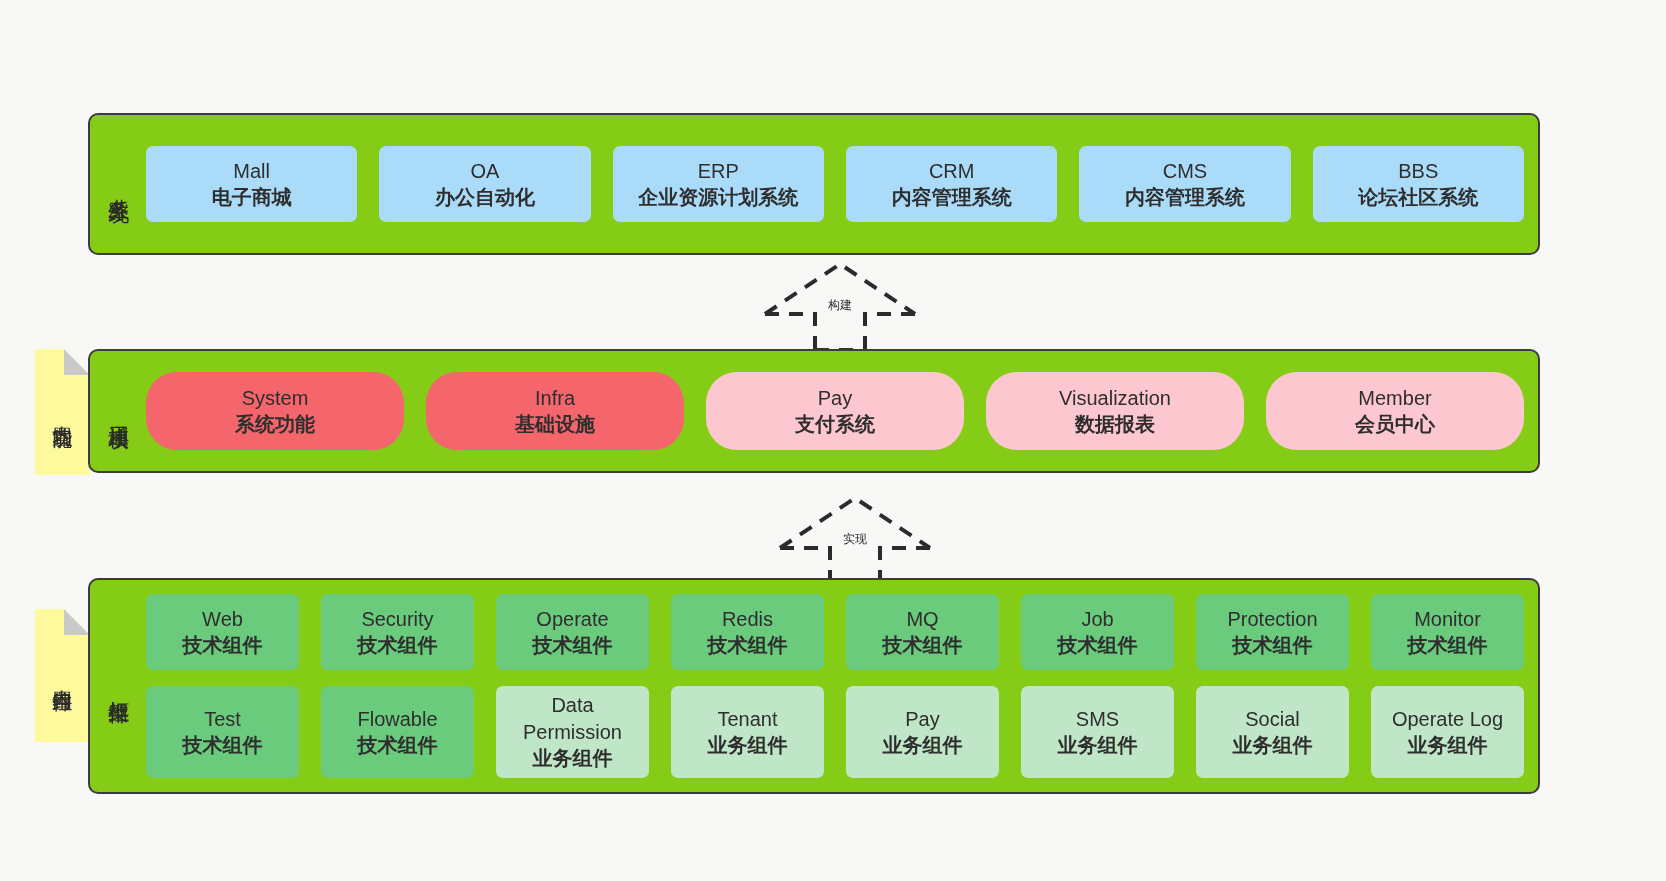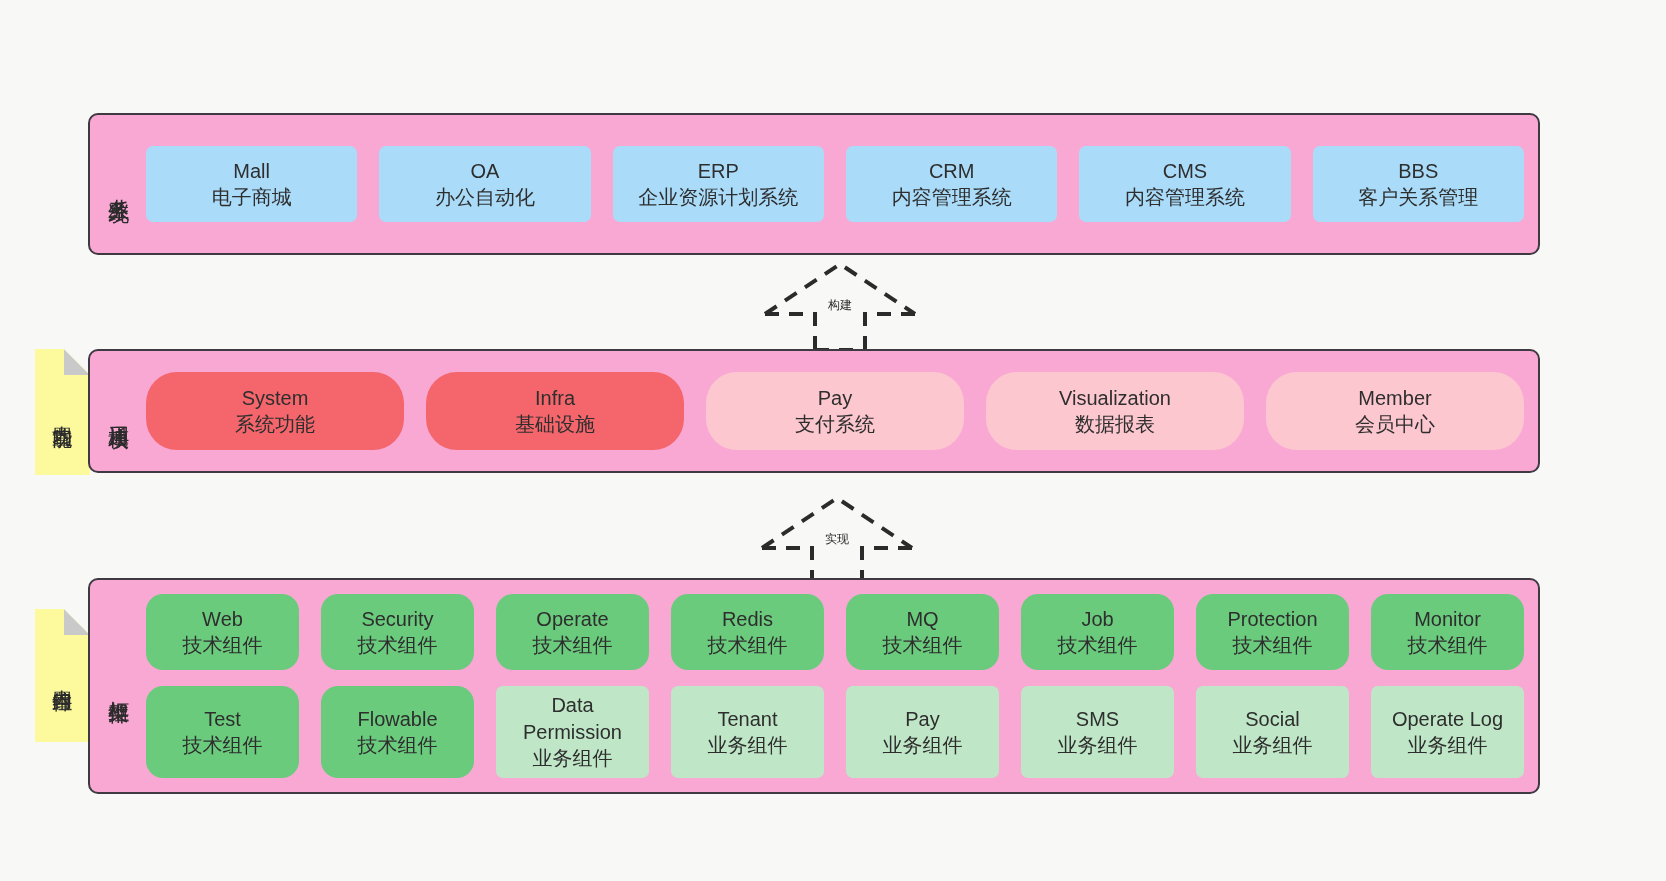--- a/index.html
+++ b/index.html
@@ -12,21 +12,21 @@
   }
   #stage {
     position: relative;
     width: 1666px;
     height: 881px;
   }
 
   
   .layer {
     position: absolute;
-    background: #f9a8d4;
+    background: #84cc16;
     border: 2px solid #3f3a42;
     border-radius: 10px;
     display: flex;
     align-items: stretch;
     padding: 12px 12px;
   }
   .layer-title {
     flex: 0 0 auto;
     width: 34px;
     display: flex;
@@ -63,28 +63,28 @@
     align-items: center;
     justify-content: center;
     text-align: center;
     color: #2e2e2e;
     font-size: 20px;
     line-height: 1.32;
     padding: 6px 4px;
     user-select: none;
   }
   .cell .en { white-space: nowrap; }
-  .cell .cn { white-space: nowrap; }
+  .cell .cn { white-space: nowrap; font-weight: bold; }
   .cell.wrapname .en { white-space: normal; }
 
   
   .c-blue        { background: #aadcfa; }
   .c-red-strong  { background: #f4666c; }
   .c-red-soft    { background: #fcc7ce; }
-  .c-green-strong{ background: #6acb7d; border-radius: 17px; }
+  .c-green-strong{ background: #6acb7d; }
   .c-green-soft  { background: #bfe7c7; }
 
   
   #layer-business { left: 88px;  top: 113px; width: 1452px; height: 142px; }
   #layer-common   { left: 88px;  top: 349px; width: 1452px; height: 124px; }
   #layer-framework{ left: 88px;  top: 578px; width: 1452px; height: 216px; }
 
   #layer-business .cell { min-height: 76px; }
   #layer-common   .cell { min-height: 78px; border-radius: 31px; }
   #layer-framework .cell { min-height: 76px; }
@@ -130,21 +130,21 @@
     transform: translateX(-50%);
     top: 38px;
     background: #f8f8f7;
     color: #2b2b2b;
     font-size: 12px;
     padding: 1px 4px;
     white-space: nowrap;
     user-select: none;
   }
   #connector-build  { left: 755px; top: 258px; }
-  #connector-impl   { left: 752px; top: 492px; }
+  #connector-impl   { left: 770px; top: 492px; }
 </style>
 </head>
 <body>
 
 <div id="stage">
 
   <div class="note" id="note-features">
     <span>内置功能</span>
   </div>
   <div class="note" id="note-components">
@@ -170,21 +170,21 @@
         <div class="cell c-blue">
           <span class="en">CRM</span>
           <span class="cn">内容管理系统</span>
         </div>
         <div class="cell c-blue">
           <span class="en">CMS</span>
           <span class="cn">内容管理系统</span>
         </div>
         <div class="cell c-blue">
           <span class="en">BBS</span>
-          <span class="cn">客户关系管理</span>
+          <span class="cn">论坛社区系统</span>
         </div>
       </div>
     </div>
   </div>
 
   <div class="connector" id="connector-build">
     <svg viewBox="0 0 170 96" preserveAspectRatio="none">
       <path d="M 10 56 L 85 6 L 160 56" fill="none" stroke="#2b2b2b" stroke-width="4" stroke-dasharray="14 10" stroke-linecap="butt"></path>
       <path d="M 10 56 L 60 56 L 60 92" fill="none" stroke="#2b2b2b" stroke-width="4" stroke-dasharray="14 10" stroke-linecap="butt"></path>
       <path d="M 160 56 L 110 56 L 110 92" fill="none" stroke="#2b2b2b" stroke-width="4" stroke-dasharray="14 10" stroke-linecap="butt"></path>

